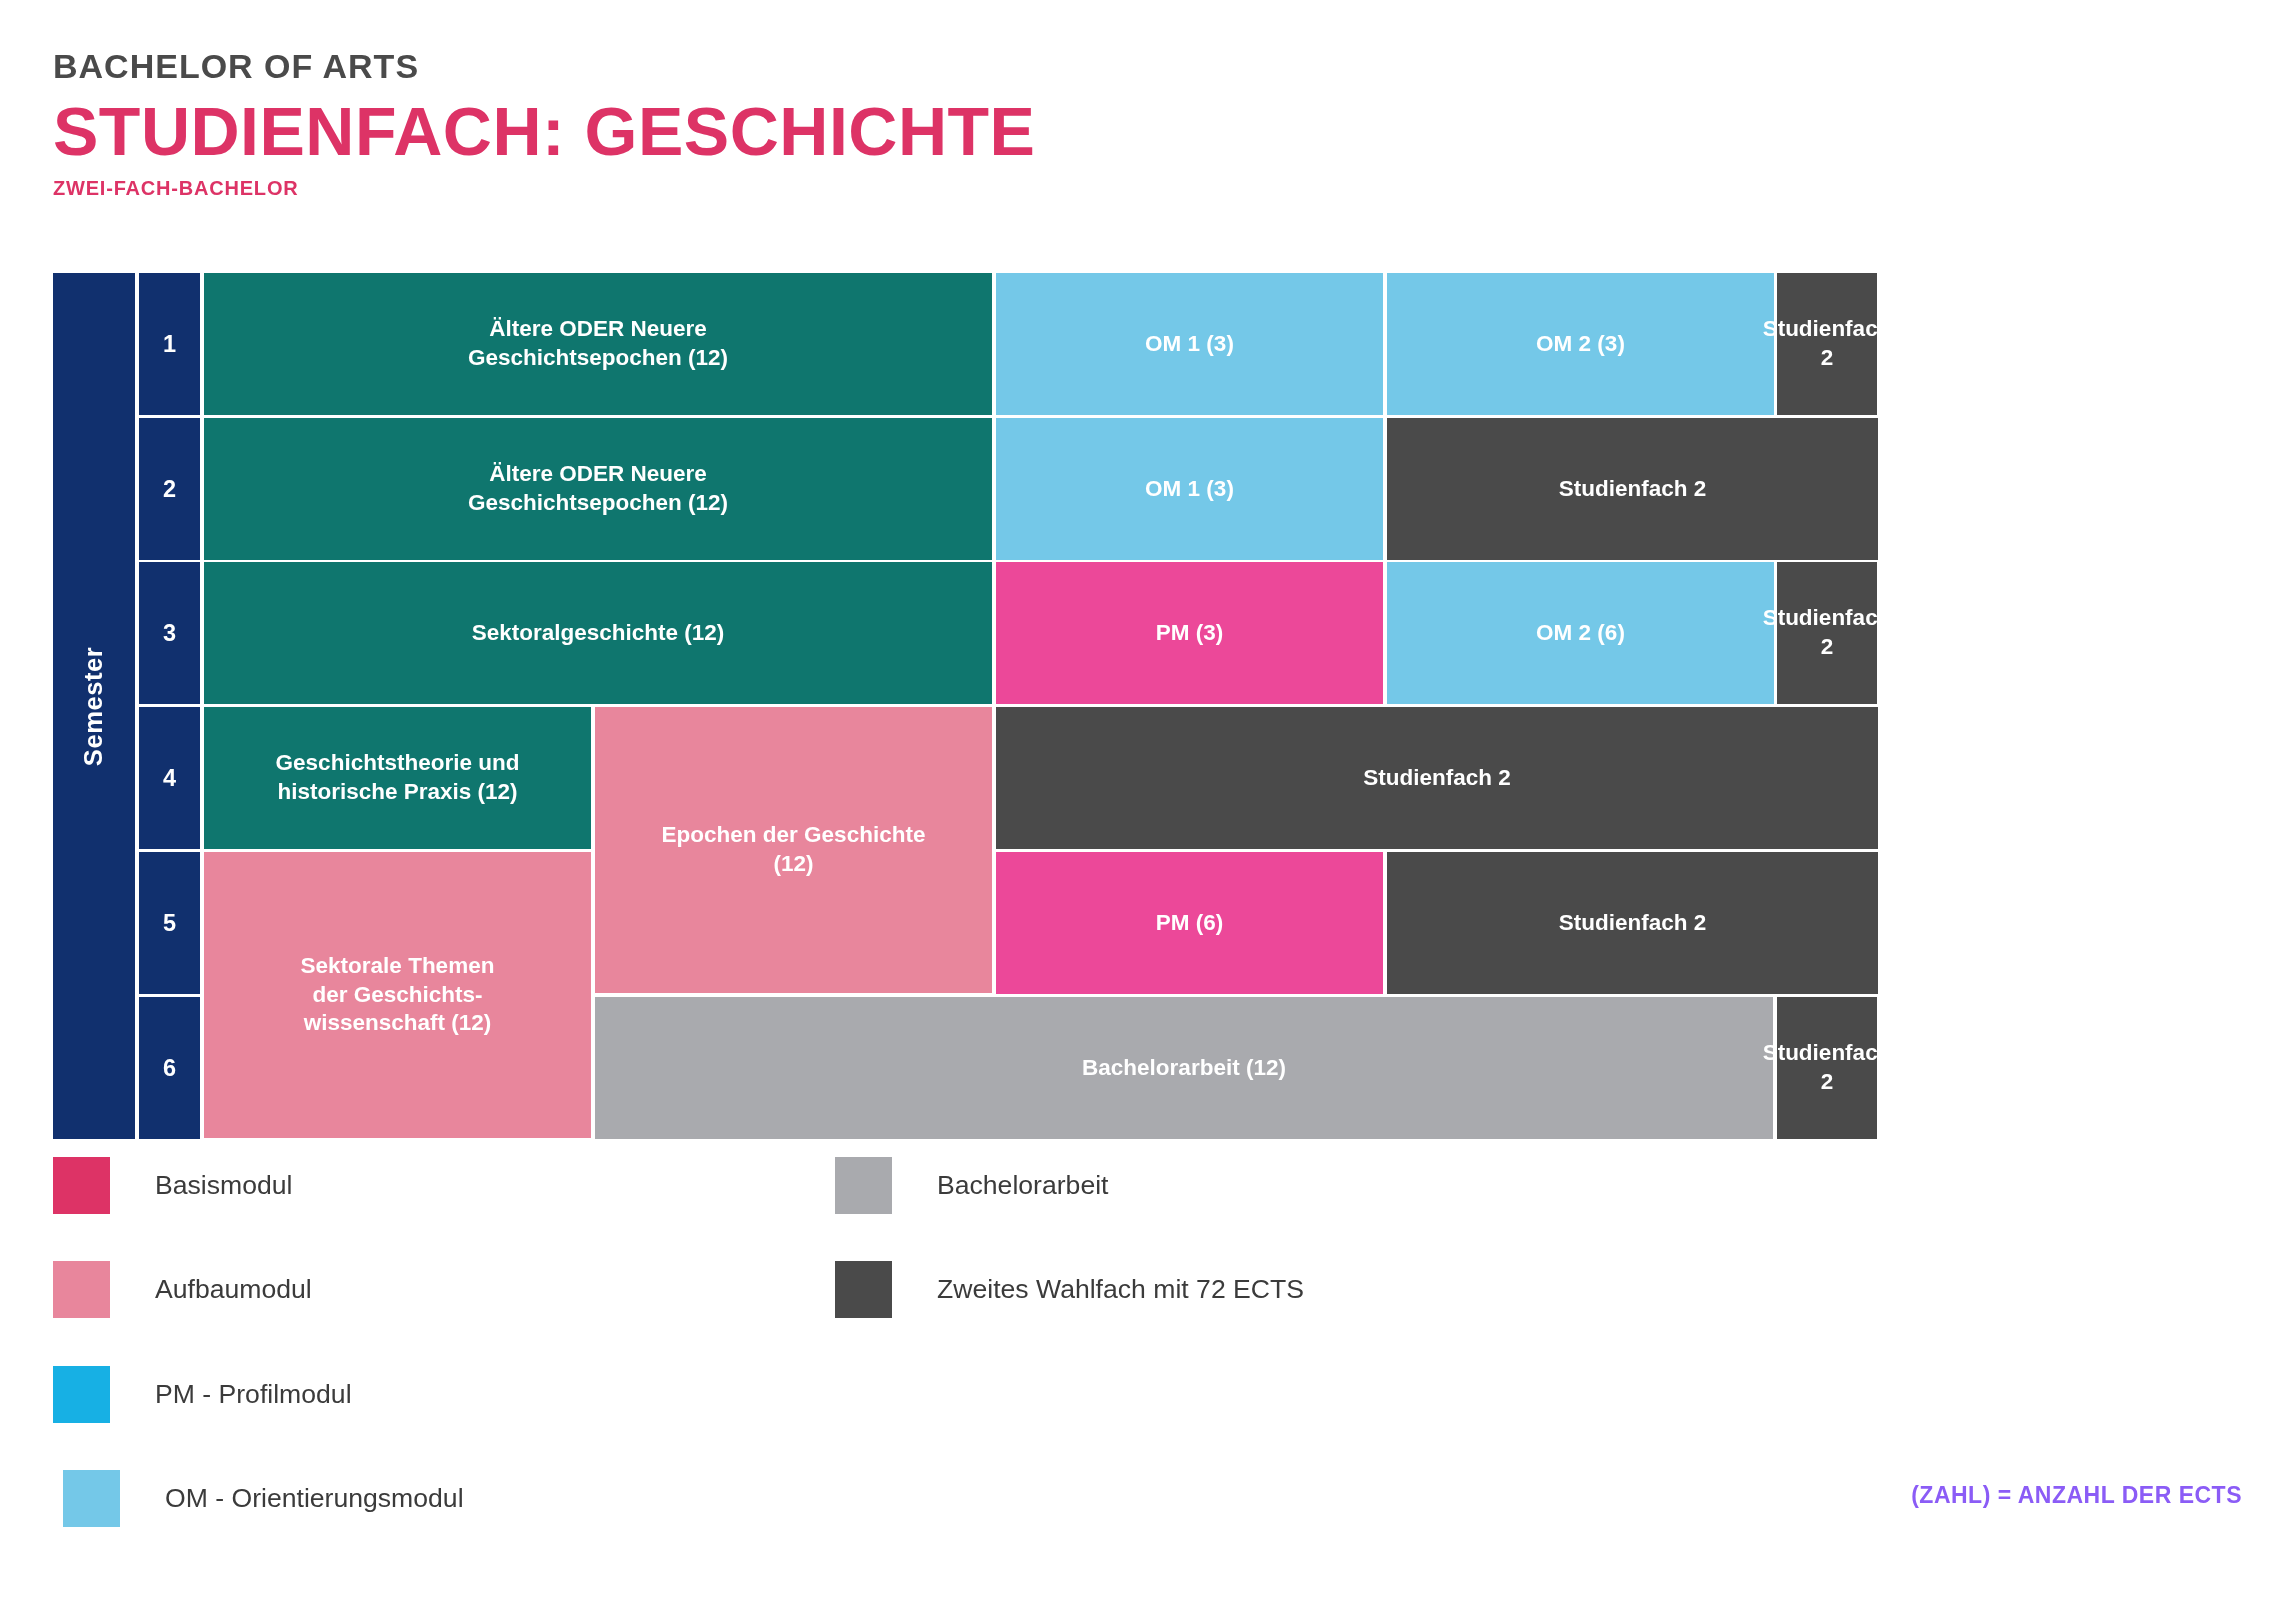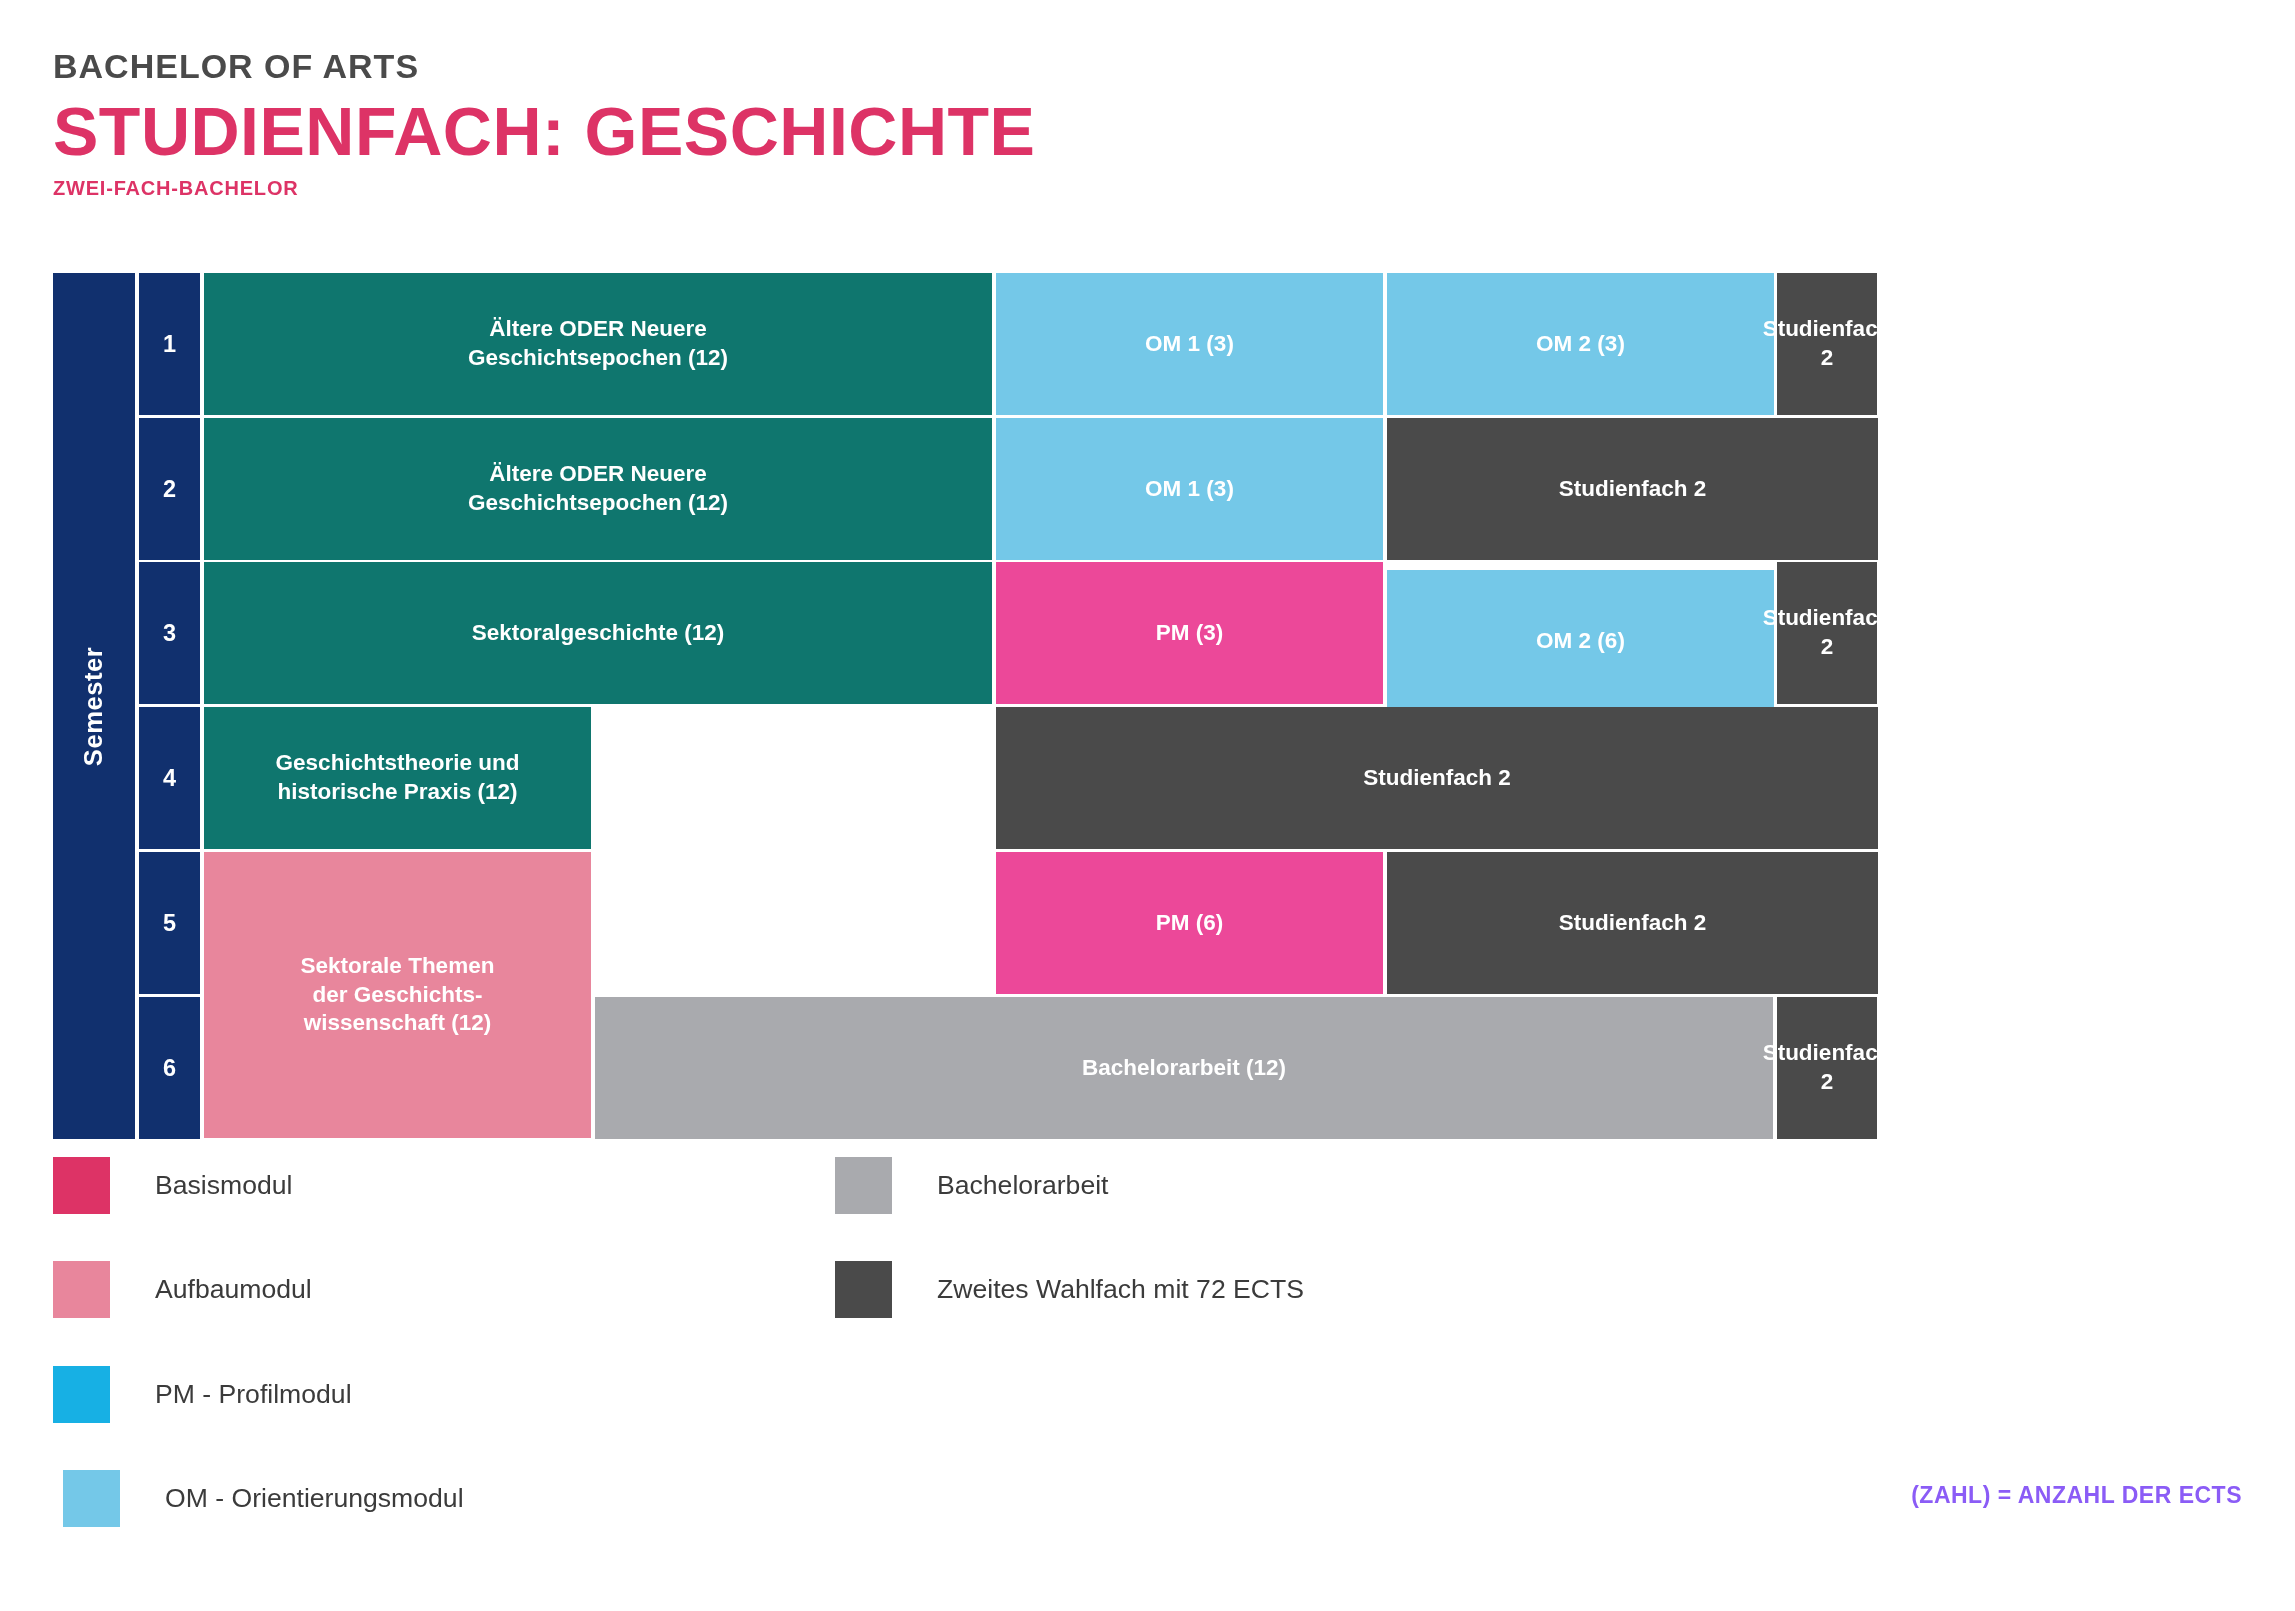--- a/index.html
+++ b/index.html
@@ -197,24 +197,25 @@
       <div class="cell om" style="left:792px; top:0px;    width:387px;  height:142px;">OM 1 (3)</div>
       <div class="cell om" style="left:1183px; top:0px;    width:387px;  height:142px;">OM 2 (3)</div>
       <div class="cell wahlfach" style="left:1573px; top:0px;    width:100px;  height:142px;">Studienfach 2</div>
 
       <div class="cell basis" style="left:0px;    top:145px;  width:788px; height:142px;">Ältere ODER Neuere<br>Geschichtsepochen (12)</div>
       <div class="cell om" style="left:792px; top:145px;  width:387px;  height:142px;">OM 1 (3)</div>
       <div class="cell wahlfach" style="left:1183px; top:145px;  width:491px;  height:142px;">Studienfach 2</div>
 
       <div class="cell basis" style="left:0px;    top:289px;  width:788px; height:142px;">Sektoralgeschichte (12)</div>
       <div class="cell pm" style="left:792px; top:289px;  width:387px;  height:142px;">PM (3)</div>
-      <div class="cell om" style="left:1183px; top:289px;  width:387px;  height:142px;margin-top:8px;">OM 2 (6)</div>
+      <div class="cell om" style="left:1183px; top:289px;  width:387px;  height:142px;">OM 2 (6)</div>
       <div class="cell wahlfach" style="left:1573px; top:289px;  width:100px;  height:142px;">Studienfach 2</div>
 
       <div class="cell basis" style="left:0px;    top:434px;  width:387px;  height:142px;">Geschichtstheorie und<br>historische Praxis (12)</div>
+      <div class="cell aufbau" style="left:391px;  top:434px;  width:397px;  height:286px;">Epochen der Geschichte<br>(12)</div>
       <div class="cell wahlfach" style="left:792px; top:434px;  width:882px; height:142px;">Studienfach 2</div>
 
       <div class="cell aufbau" style="left:0px;    top:579px; width:387px;  height:286px;">Sektorale Themen<br>der Geschichts-<br>wissenschaft (12)</div>
       <div class="cell pm" style="left:792px; top:579px; width:387px;  height:142px;">PM (6)</div>
       <div class="cell wahlfach" style="left:1183px; top:579px; width:491px;  height:142px;">Studienfach 2</div>
 
       <div class="cell thesis" style="left:391px;  top:724px; width:1178px; height:142px;">Bachelorarbeit (12)</div>
       <div class="cell wahlfach" style="left:1573px; top:724px; width:100px;  height:142px;">Studienfach 2</div>
 
     </div>

